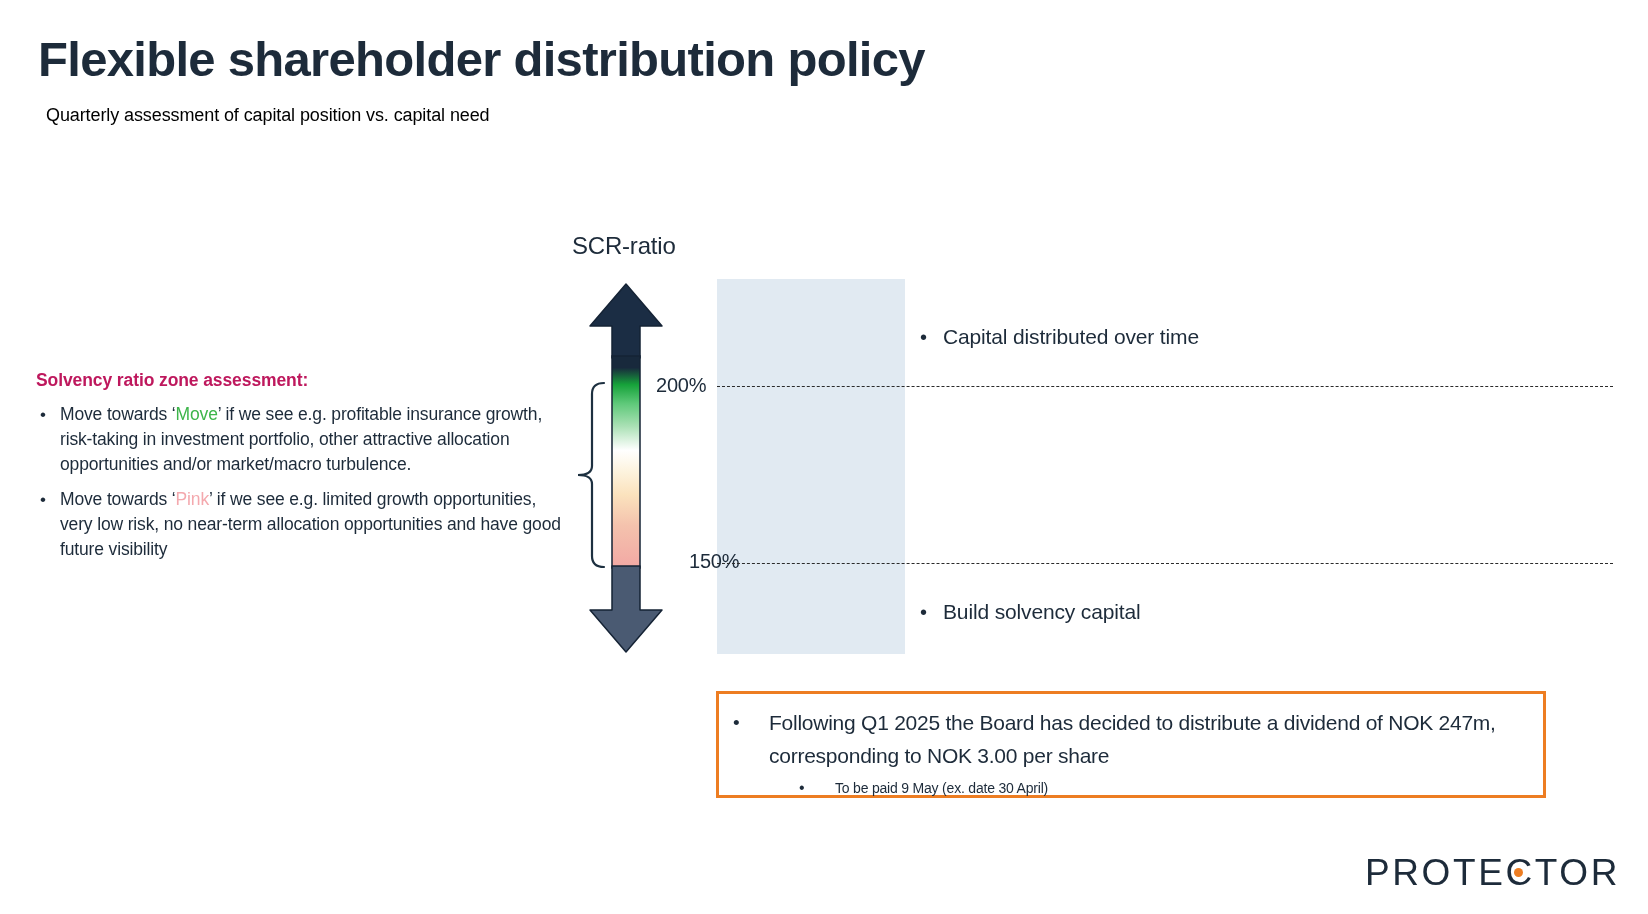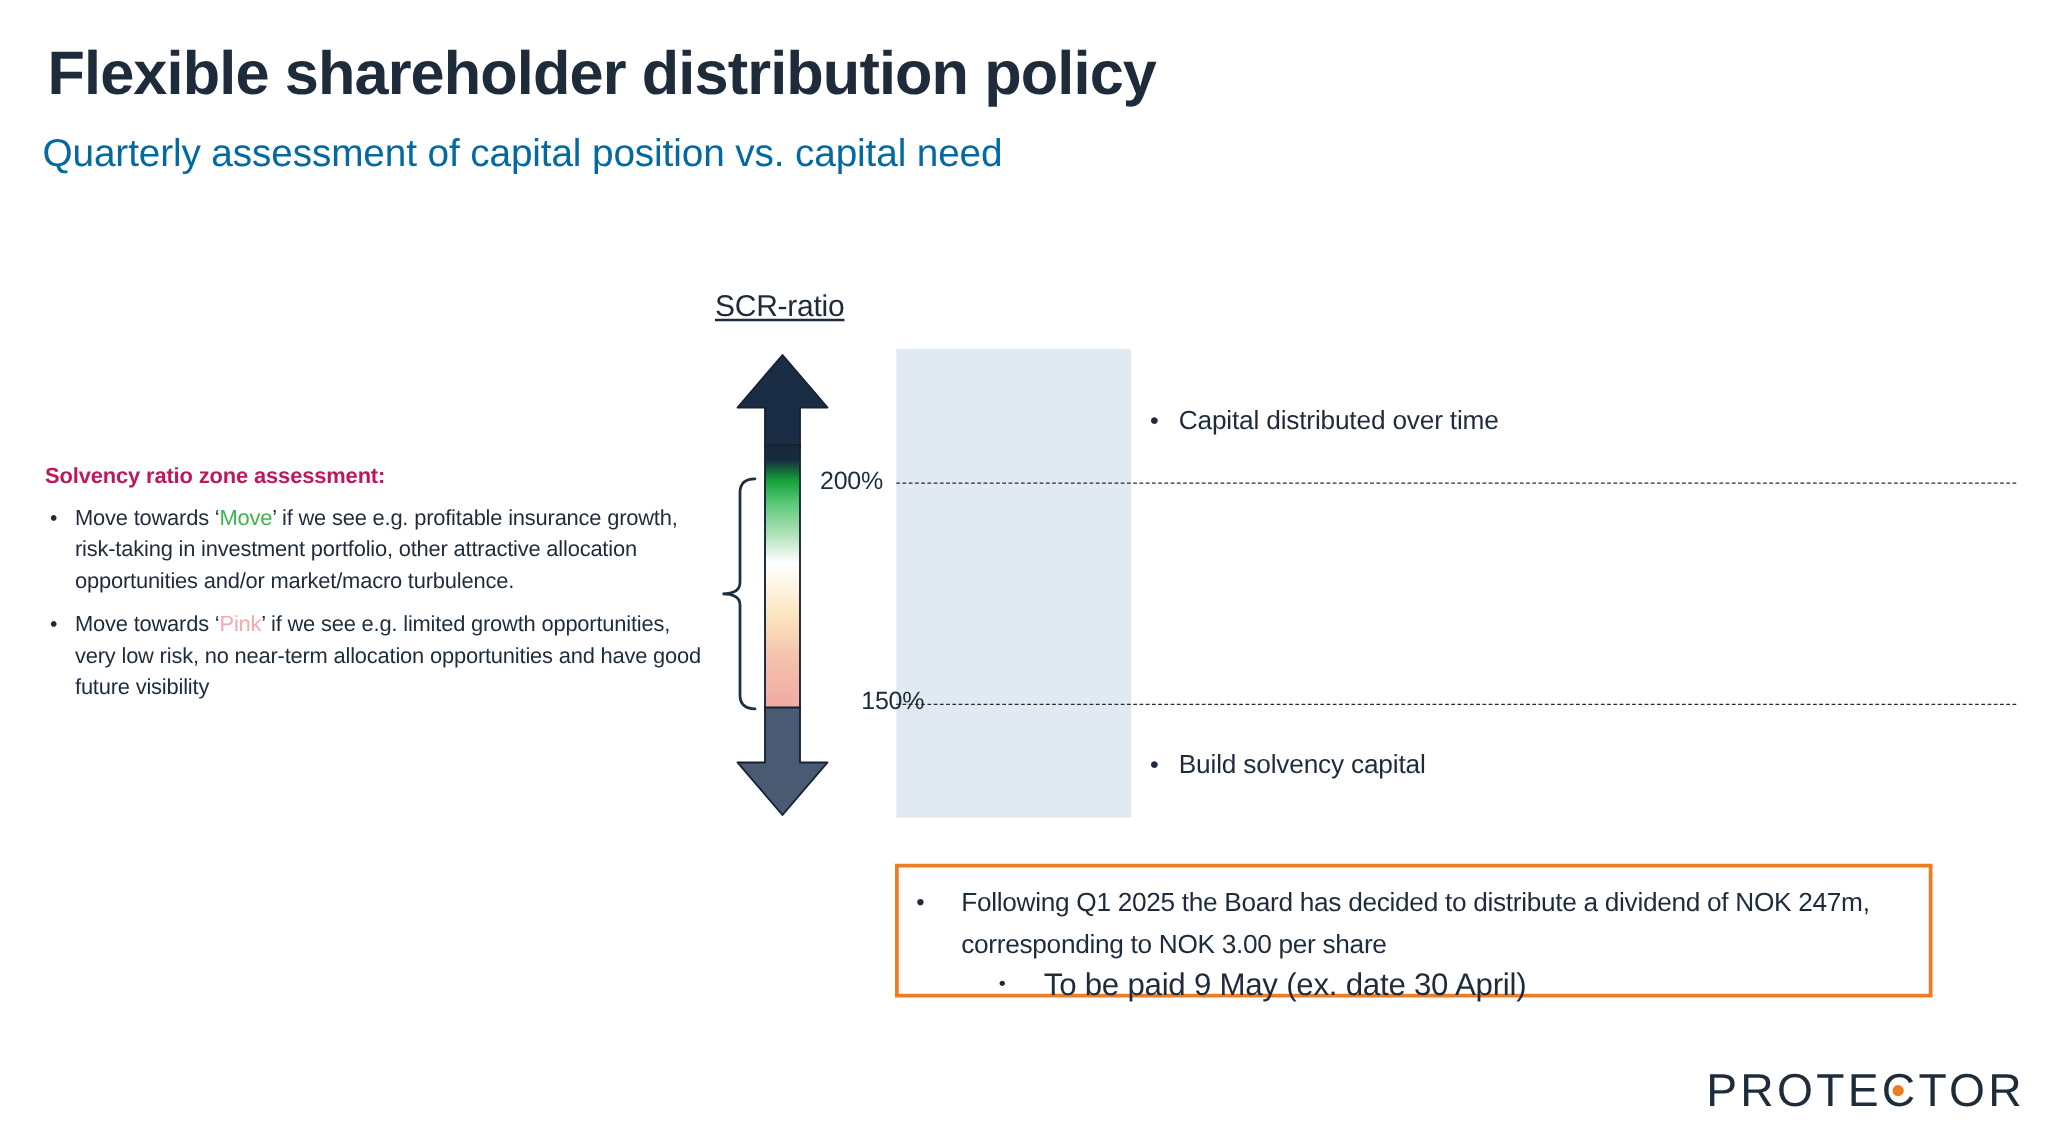--- a/index.html
+++ b/index.html
@@ -24,25 +24,25 @@
     top: 34px;
     font-size: 49px;
     font-weight: 700;
     letter-spacing: -0.7px;
     color: #1d2b3a;
     line-height: 1.05;
     white-space: nowrap;
   }
   #page-subtitle {
     position: absolute;
-    left: 34px;
+    left: 46px;
     top: 105px;
-    font-size: 31px;
+    font-size: 18px;
     font-weight: 400;
-    color: #0369a1;
+    color: #000000;
     letter-spacing: -0.1px;
     white-space: nowrap;
   }
 
   
   #left-panel {
     position: absolute;
     left: 36px;
     top: 370px;
     width: 525px;
@@ -79,21 +79,20 @@
   .kw-pink  { color: #f4a9ae; }
 
   
   #scr-label {
     position: absolute;
     left: 572px;
     top: 232px;
     font-size: 24px;
     color: #1d2b3a;
     letter-spacing: -0.2px;
-    text-decoration: underline;
   }
 
   
   #arrow-wrap {
     position: absolute;
     left: 588px;
     top: 282px;
     width: 78px;
     height: 372px;
   }
@@ -196,21 +195,21 @@
   .callout-subbullet .dot {
     flex: 0 0 auto;
     width: 36px;
     margin-left: 66px;
     font-size: 16px;
     line-height: 28px;
     color: #1d2b3a;
   }
   .callout-subbullet .txt {
     flex: 1 1 auto;
-    font-size: 25px;
+    font-size: 14px;
     line-height: 28px;
     color: #1d2b3a;
     letter-spacing: -0.2px;
   }
 
   
   #brand-logo {
     position: absolute;
     right: 28px;
     bottom: 20px;

